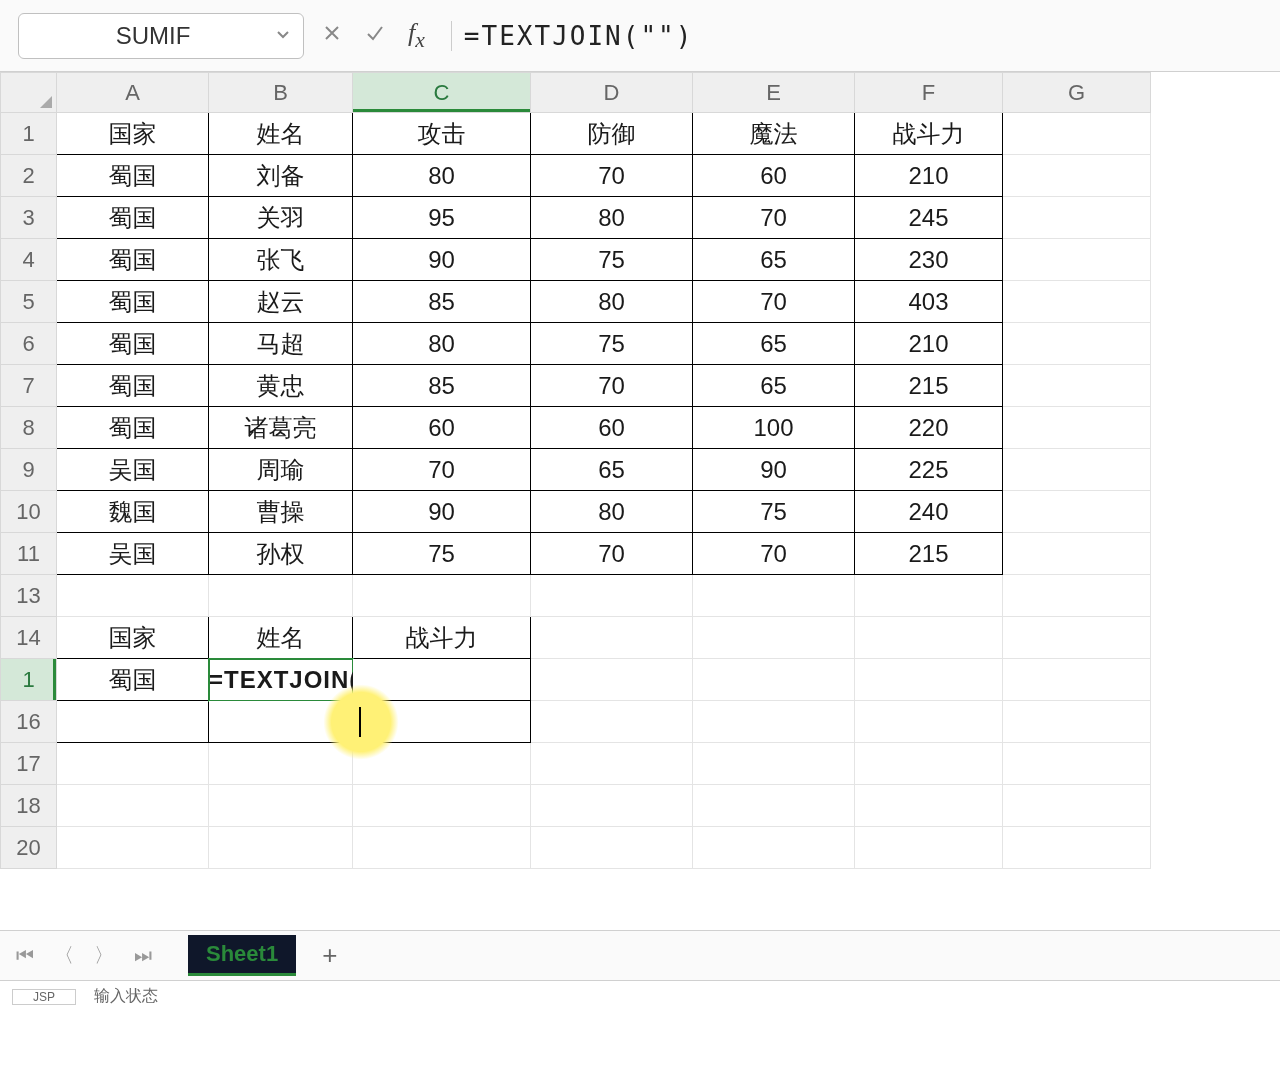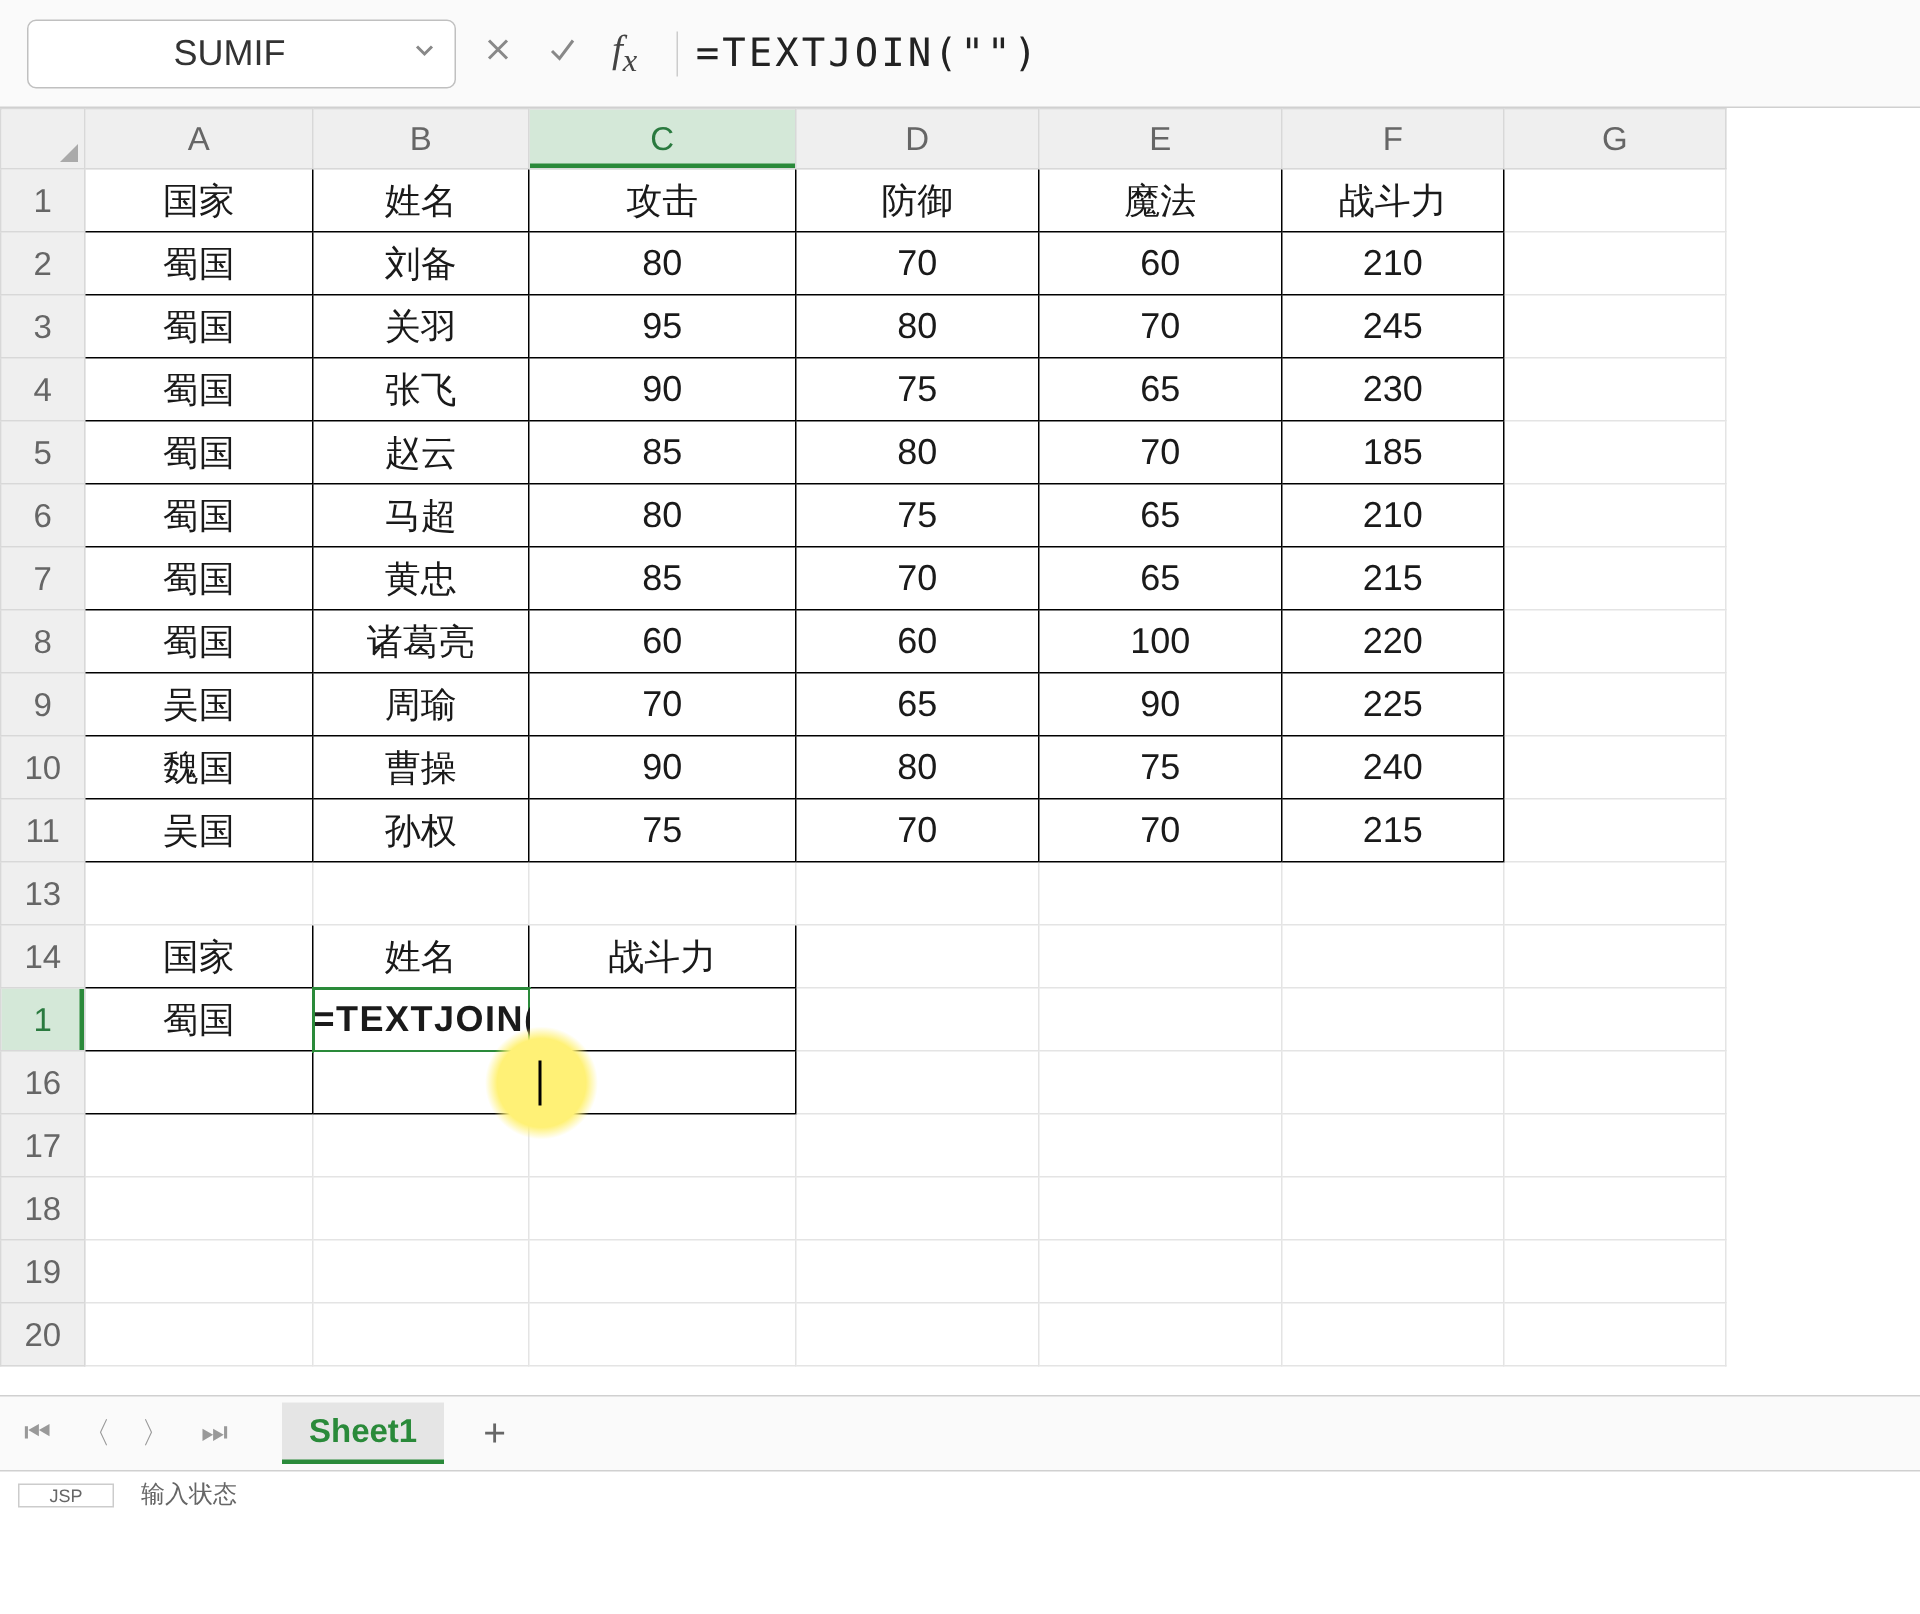--- a/index.html
+++ b/index.html
@@ -40,21 +40,21 @@
 .data-bordered { border: 1.5px solid #000 !important; }
 
 .editing-cell { font-family: Consolas, monospace; font-size: 24px; letter-spacing: 1px; text-align: left; padding-left: 8px; position: relative; overflow: visible; }
 .editing-overflow { position: absolute; left: 0; top: 0; height: 100%; display: flex; align-items: center; white-space: nowrap; font-weight: bold; }
 
 .highlight-circle { position: absolute; width: 76px; height: 76px; background: radial-gradient(circle, #fff176 0%, #fff176 55%, rgba(255,241,118,0) 70%); border-radius: 50%; pointer-events: none; z-index: 50; }
 .cursor-caret { position: absolute; width: 2px; height: 30px; background: #000; z-index: 51; }
 
 .tabs-row { display: flex; align-items: center; height: 50px; border-top: 1px solid #d0d0d0; padding: 0 12px; gap: 12px; background: #fafafa; }
 .nav-btn { color: #999; font-size: 20px; cursor: pointer; padding: 0 4px; }
-.sheet-tab { color: #2a8a3a; font-weight: bold; font-size: 22px; padding: 6px 18px; border-bottom: 3px solid #2a8a3a; background: #e5e5e5; cursor: pointer; margin-left: 20px; }
+.sheet-tab { color: #2a8a3a; font-weight: bold; font-size: 22px; padding: 6px 18px; border-bottom: 3px solid #2a8a3a; background: #0f172a; cursor: pointer; margin-left: 20px; }
 .add-tab { font-size: 26px; color: #666; cursor: pointer; margin-left: 14px; }
 
 .status-row { display: flex; align-items: center; height: 32px; border-top: 1px solid #d0d0d0; font-size: 16px; color: #666; padding: 0 12px; gap: 18px; }
 .status-box { border: 1px solid #ccc; padding: 0 20px; font-size: 12px; }
 </style>
 </head>
 <body>
 
 <div class="formula-bar-row">
   <div class="namebox-wrap">
@@ -135,21 +135,21 @@
           <td class="data-bordered">230</td>
           <td class=""></td>
         </tr>
         <tr>
           <th class="row-head">5</th>
           <td class="data-bordered">蜀国</td>
           <td class="data-bordered">赵云</td>
           <td class="data-bordered">85</td>
           <td class="data-bordered">80</td>
           <td class="data-bordered">70</td>
-          <td class="data-bordered">185</td>
+          <td class="data-bordered">403</td>
           <td class=""></td>
         </tr>
         <tr>
           <th class="row-head">6</th>
           <td class="data-bordered">蜀国</td>
           <td class="data-bordered">马超</td>
           <td class="data-bordered">80</td>
           <td class="data-bordered">75</td>
           <td class="data-bordered">65</td>
           <td class="data-bordered">210</td>
@@ -252,30 +252,20 @@
           <td class=""></td>
           <td class=""></td>
           <td class=""></td>
           <td class=""></td>
           <td class=""></td>
           <td class=""></td>
           <td class=""></td>
         </tr>
         <tr>
           <th class="row-head">18</th>
-          <td class=""></td>
-          <td class=""></td>
-          <td class=""></td>
-          <td class=""></td>
-          <td class=""></td>
-          <td class=""></td>
-          <td class=""></td>
-        </tr>
-        <tr>
-          <th class="row-head">19</th>
           <td class=""></td>
           <td class=""></td>
           <td class=""></td>
           <td class=""></td>
           <td class=""></td>
           <td class=""></td>
           <td class=""></td>
         </tr>
         <tr>
           <th class="row-head">20</th>

